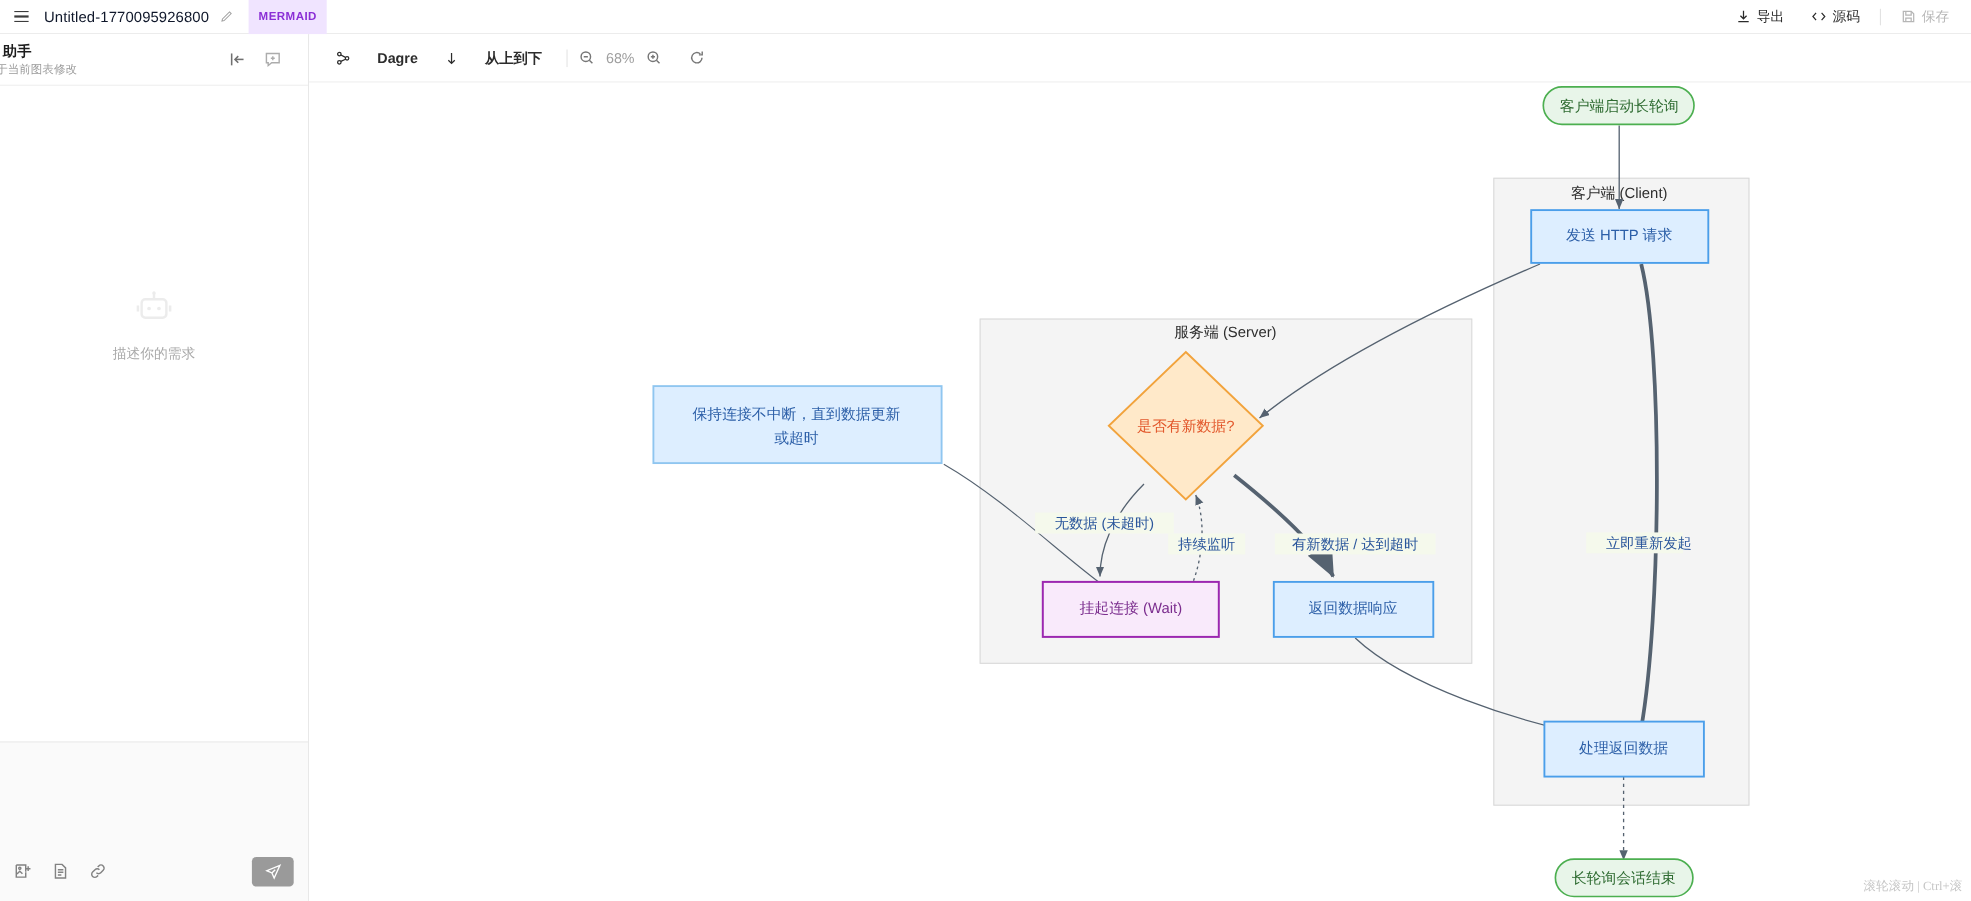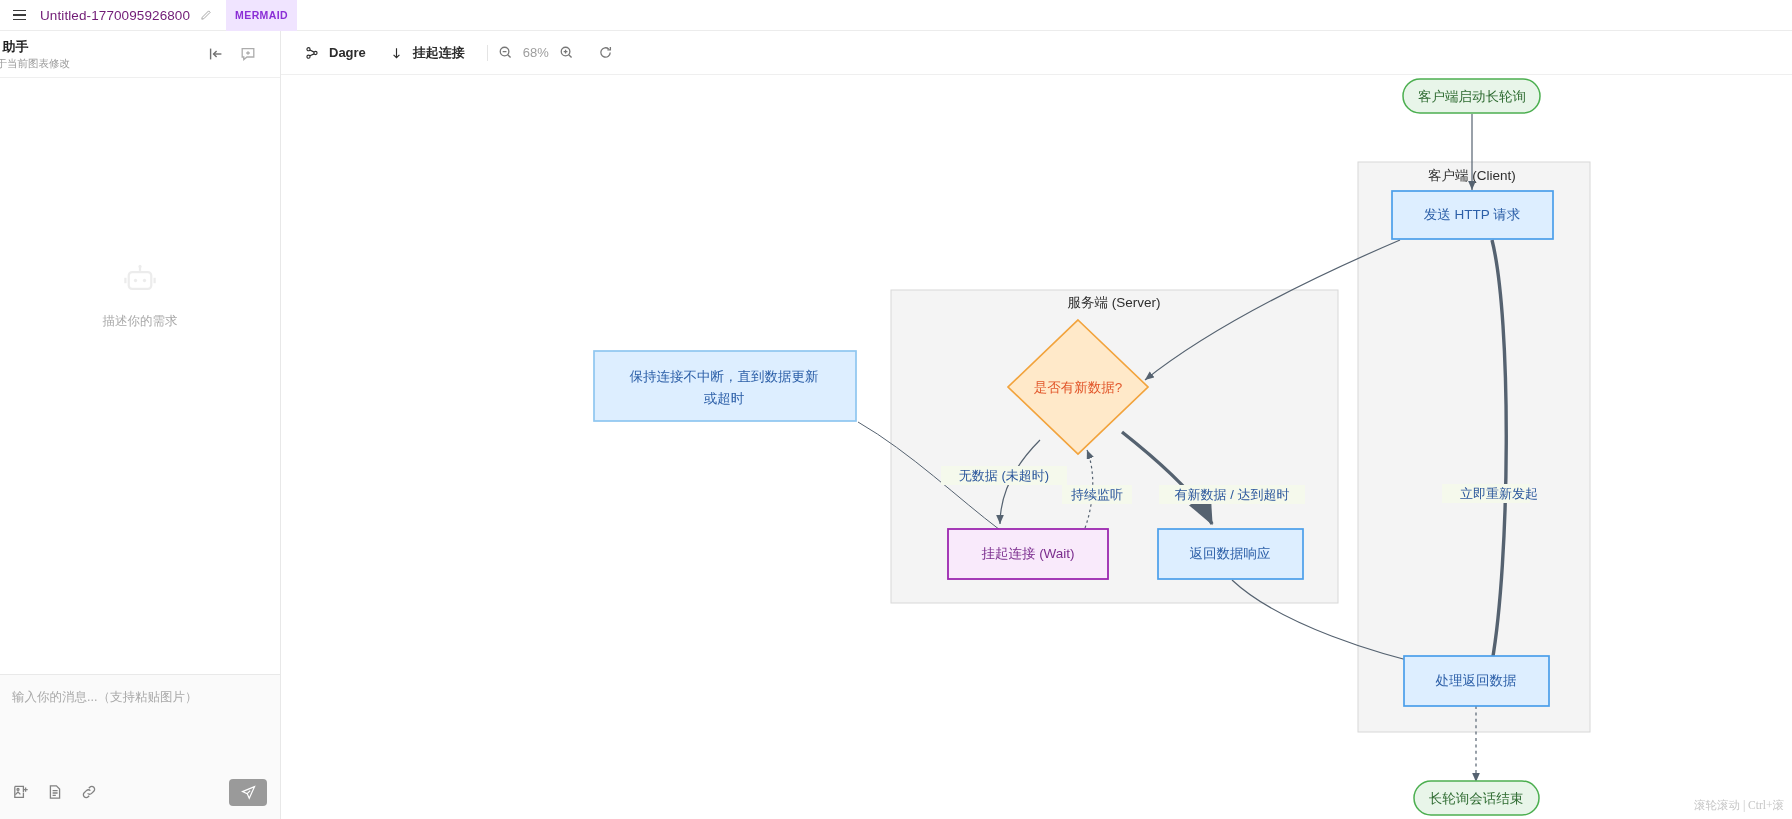--- a/index.html
+++ b/index.html
@@ -19,21 +19,21 @@
     display: flex; align-items: center;
   }
   .hamburger {
     width: 30px; height: 31px;
     display: flex; flex-direction: column; justify-content: center;
     align-items: center; gap: 3px; cursor: pointer;
     margin-left: 4px;
   }
   .hamburger i { display: block; width: 13px; height: 1.4px; background: #3c3c3c; }
   .doc-title {
-    font-size: 13.5px; color: #701a75; font-weight: 500;
+    font-size: 13.5px; color: #0f172a; font-weight: 500;
     margin-left: 6px; letter-spacing: .1px; white-space: nowrap;
   }
   .pencil-icon { margin-left: 10px; width: 12px; height: 12px; opacity: .55; cursor: pointer; }
   .badge {
     margin-left: 14px;
     background: #f0e4ff; color: #8b2fd6;
     font-size: 10.5px; font-weight: 700; letter-spacing: .4px;
     padding: 20px 9px; border-radius: 9px;
   }
   .header-right {
@@ -98,21 +98,21 @@
   
   .canvas {
     position: absolute; top: 31px; left: 281px;
     width: 1511px; height: 788px; background: #ffffff;
   }
   .ctoolbar {
     height: 44px; border-bottom: 1px solid #efefef;
     display: flex; align-items: center; padding-left: 12px; gap: 0;
   }
   .cbtn {
-    display: flex; align-items: center; gap: 10px;
+    display: flex; align-items: center; gap: 24px;
     font-size: 13px; font-weight: 600; color: #2c2c2c;
     padding: 5px 12px; cursor: pointer; white-space: nowrap;
   }
   .csep { width: 1px; height: 16px; background: #e4e4e4; margin: 0 10px; }
   .zoom-lbl { font-size: 13px; color: #9e9e9e; padding: 0 10px; min-width: 46px; text-align:center;}
   .cico { width: 15px; height: 15px; cursor: pointer; opacity: .75; }
 
   
   .diagram-area { position: relative; width: 1511px; height: 744px; overflow: hidden; }
   svg.diagram { position: absolute; top: 0; left: 0; }
@@ -130,20 +130,42 @@
     <i></i>
       <i></i>
       <i></i>
   </div>
   <div class="doc-title">Untitled-1770095926800</div>
   <svg class="pencil-icon" viewBox="0 0 16 16" fill="none" stroke="#5a5a5a" stroke-width="1.3">
     <path d="M11.5 2.5l2 2L5 13l-2.6.6L3 11z"></path>
   </svg>
   <div class="badge">MERMAID</div>
 
+  <div class="header-right">
+    <div class="hbtn">
+      <svg width="14" height="14" viewBox="0 0 16 16" fill="none" stroke="#2b2b2b" stroke-width="1.3">
+        <path d="M8 2v8M4.8 7.2L8 10.4l3.2-3.2M2.6 13.2h10.8"></path>
+      </svg>
+      <span>导出</span>
+    </div>
+    <div class="hbtn">
+      <svg width="15" height="14" viewBox="0 0 18 16" fill="none" stroke="#2b2b2b" stroke-width="1.3">
+        <path d="M6 4L2.5 8 6 12M12 4l3.5 4-3.5 4"></path>
+      </svg>
+      <span>源码</span>
+    </div>
+    <div class="hsep"></div>
+    <div class="hbtn disabled">
+      <svg width="14" height="14" viewBox="0 0 16 16" fill="none" stroke="#b6b6b6" stroke-width="1.3">
+        <path d="M2.6 2.6h8.2l2.6 2.6v8.2H2.6z"></path>
+          <path d="M5.2 2.6v4h5.6v-4M5.2 13.4v-3.6h5.6v3.6"></path>
+      </svg>
+      <span>保存</span>
+    </div>
+  </div>
 </div>
 
 <div class="sidebar">
   <div class="sb-head">
     <div class="sb-head-texts">
       <div class="sb-title">AI 助手</div>
       <div class="sb-sub">基于当前图表修改</div>
     </div>
     <div class="sb-head-actions">
       <svg class="sb-ico" viewBox="0 0 16 16" fill="none" stroke="#3a3a3a" stroke-width="1.4">
@@ -164,21 +186,20 @@
         <circle cx="16" cy="3" r="1.4" fill="#c2c2c2" stroke="none"></circle>
       <rect x="6" y="8" width="20" height="15" rx="3"></rect>
       <path d="M3 13v5M29 13v5"></path>
       <circle cx="12" cy="15.5" r="1.5" fill="#c2c2c2" stroke="none"></circle>
       <circle cx="20" cy="15.5" r="1.5" fill="#c2c2c2" stroke="none"></circle>
     </svg>
     <div class="sb-empty-text">描述你的需求</div>
   </div>
 
   <div class="sb-input-wrap">
-    <textarea class="sb-textarea" placeholder="输入你的消息...（支持粘贴图片）" style=""></textarea>
     <div class="sb-tools">
       <svg class="tool-ico" viewBox="0 0 16 16" fill="none" stroke="#4a4a4a" stroke-width="1.3">
         <path d="M1.8 2.4h8.6v6.2M1.8 2.4v11h8.6V9"></path>
           <path d="M2.4 10.6l2.6-2.6 2.4 2.4"></path>
         <circle cx="5" cy="5.4" r="1"></circle>
           <path d="M12.6 3.6v4.2M10.5 5.7h4.2"></path>
       </svg>
       <svg class="tool-ico" viewBox="0 0 16 16" fill="none" stroke="#4a4a4a" stroke-width="1.3">
         <path d="M3.4 1.8h6l3.2 3.2v9.2H3.4z"></path>
           <path d="M5.6 6.6h5M5.6 9h5M5.6 11.4h3.2"></path>
@@ -206,21 +227,21 @@
           <circle cx="4" cy="12.2" r="1.8"></circle>
           <circle cx="12" cy="8" r="1.8"></circle>
         <path d="M5.6 4.6L10.4 7M5.6 11.2L10.4 9"></path>
       </svg>
       <span>Dagre</span>
     </div>
     <div class="cbtn">
       <svg width="13" height="14" viewBox="0 0 16 16" fill="none" stroke="#2c2c2c" stroke-width="1.4">
         <path d="M8 2.2v11.4M4.4 10.2L8 13.8l3.6-3.6"></path>
       </svg>
-      <span>挂起连接</span>
+      <span>从上到下</span>
     </div>
     <div class="csep"></div>
     <svg class="cico" viewBox="0 0 16 16" fill="none" stroke="#4a4a4a" stroke-width="1.4">
       <circle cx="7" cy="7" r="4.6"></circle>
         <path d="M10.4 10.4l3 3M5 7h4"></path>
     </svg>
     <div class="zoom-lbl">68%</div>
     <svg class="cico" viewBox="0 0 16 16" fill="none" stroke="#4a4a4a" stroke-width="1.4">
       <circle cx="7" cy="7" r="4.6"></circle>
         <path d="M10.4 10.4l3 3M5 7h4M7 5v4"></path>

